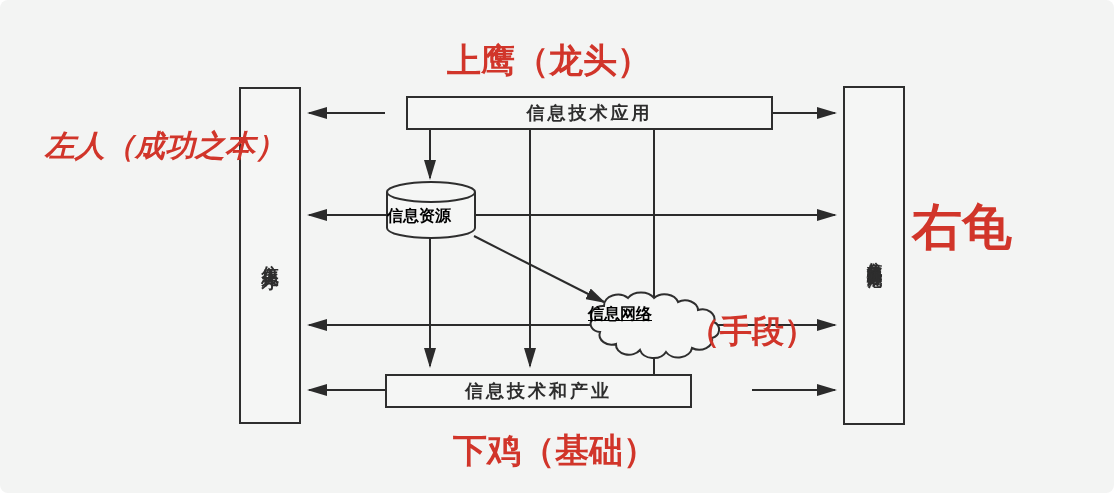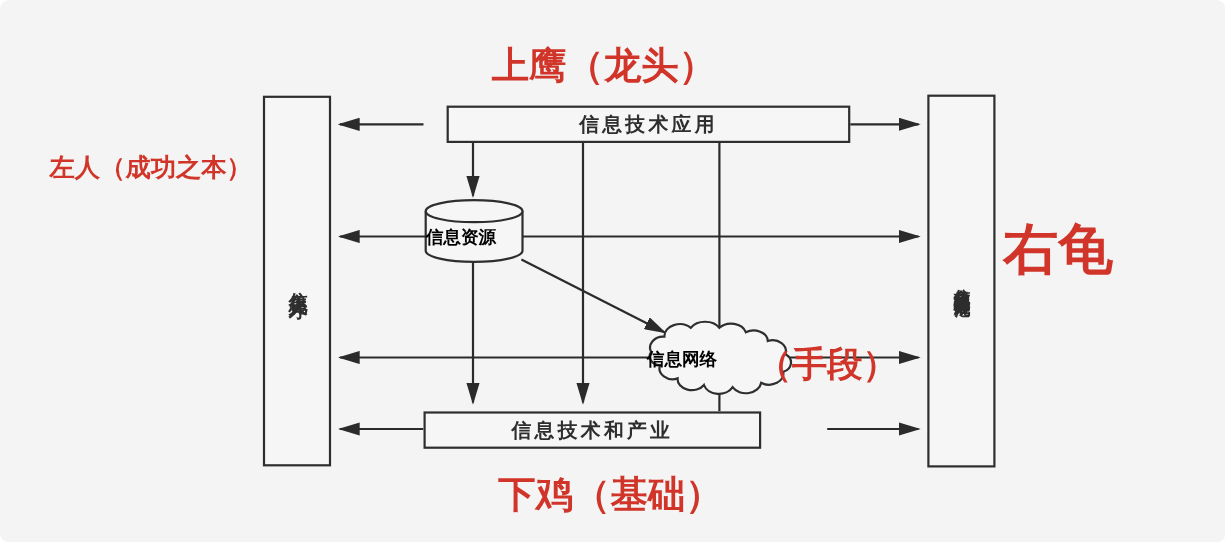--- a/index.html
+++ b/index.html
@@ -121,25 +121,25 @@
   <div class="node-box" style="left:239px; top:87px; width:62px; height:337px;">
     <span class="v-label" style="font-size:17px;">信息化人才</span>
   </div>
 
   <div class="node-box" style="left:843px; top:86px; width:62px; height:339px;">
     <span class="v-label" style="font-size:15px; letter-spacing:1px;">信息化政策法规和标准规范</span>
   </div>
 
   <div class="node-label-overlay" style="left:387px; top:206px; width:88px; font-size:16px;">信息资源</div>
 
-  <div class="node-label-overlay" style="left:588px; top:317px; width:132px; font-size:16px;">信息网络</div>
+  <div class="node-label-overlay" style="left:588px; top:304px; width:132px; font-size:16px;text-decoration:underline;">信息网络</div>
 
   <div class="annotation" style="left:447px; top:42px; font-size:34px;text-align:center;">上鹰（龙头）</div>
 
-  <div class="annotation" style="left:45px; top:141px; font-size:23px;">左人（成功之本）</div>
+  <div class="annotation" style="left:45px; top:129px; font-size:30px;font-style:italic;">左人（成功之本）</div>
 
   <div class="annotation" style="left:912px; top:200px; font-size:50px;">右龟</div>
 
 
   <div class="annotation" style="left:688px; top:269px; font-size:32px;margin-top:45px;">（手段）</div>
 
   <div class="annotation" style="left:453px; top:432px; font-size:34px;">下鸡（基础）</div>
 
 </div>
 

